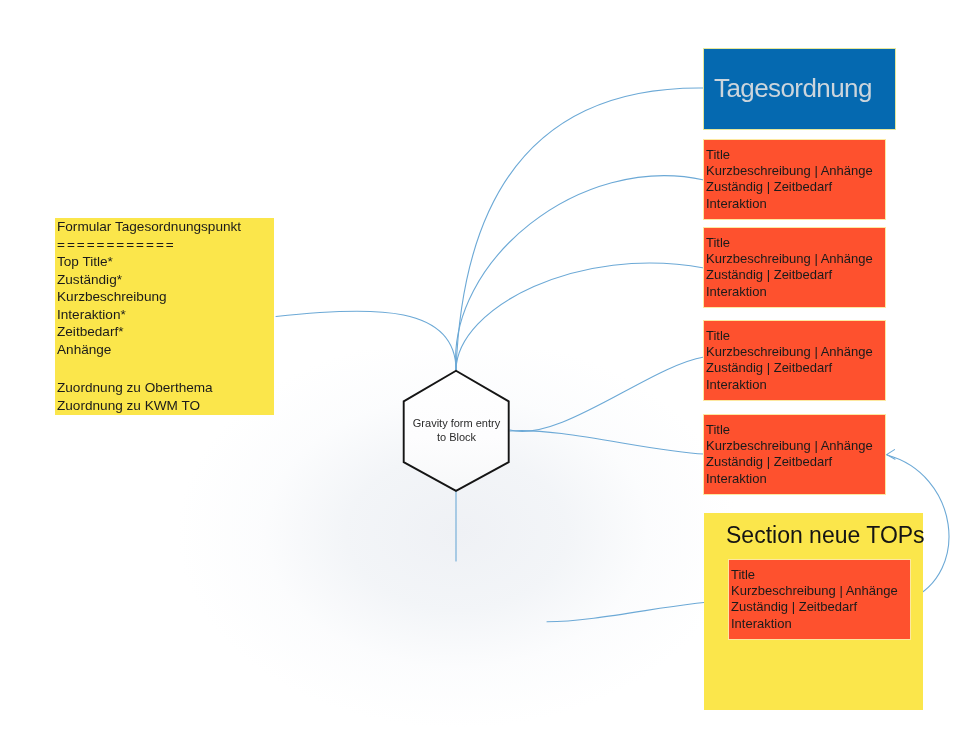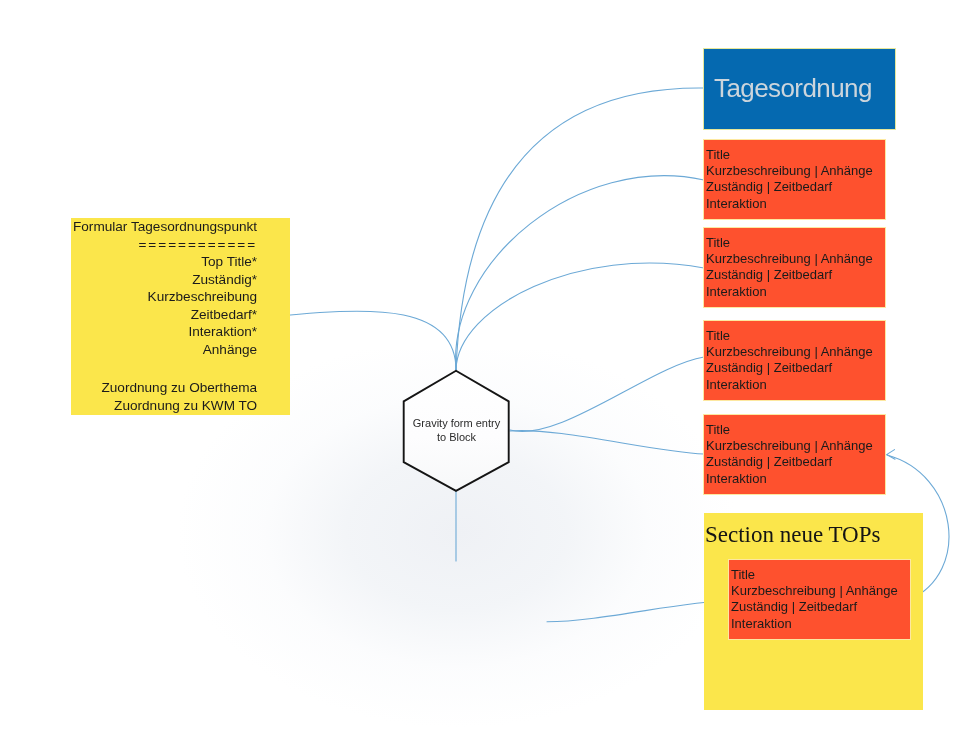--- a/index.html
+++ b/index.html
@@ -41,21 +41,21 @@
   .hexwrap svg{position:absolute;left:0;top:0;overflow:visible;}
   .hexwrap .label{position:absolute;left:0;top:46px;width:107px;text-align:center;
     font-size:11px;line-height:14px;color:#2b2b2b;}
 
   
   .note-orange{border-radius:3px;
     background:linear-gradient(135deg,#f88706 0%,#fa911f 52%,#ffa94e 100%);
     box-shadow:0 2px 5px rgba(140,140,150,0.28);}
 
   
-  .hand{font-family:Liberation Serif, serif;font-stretch:condensed;color:#141414;}
+  .hand{font-family:Liberation Sans, sans-serif;font-stretch:condensed;color:#141414;margin-left:21px;}
   .note-orange .hand{position:absolute;left:7px;font-size:13px;white-space:nowrap;}
   .note-orange .hl1{top:7px;}
   .note-orange .hl2{top:41px;}
   .note-orange .hl3{top:59px;}
   .section-heading{position:absolute;left:1px;top:9px;font-size:23px;white-space:nowrap;}
 </style>
 </head>
 <body>
 
 <div id="canvas">
@@ -68,29 +68,29 @@
       <path d="M456,370 C447,261.5 580,152.3 704,180" stroke-linecap="round" stroke-linejoin="round"></path>
       <path d="M456,370 C457,306.8 580,244.6 704,268" stroke-linecap="round" stroke-linejoin="round"></path>
       <path d="M510,430 C560,443 650,366 704,357" stroke-linecap="round" stroke-linejoin="round"></path>
       <path d="M510,431 C560,427 652,452 704,454" stroke-linecap="round" stroke-linejoin="round"></path>
       <path d="M456,491 L456,561" stroke-linecap="round" stroke-linejoin="round"></path>
       <path d="M547,621.7 C600,621.6 680,601.7 729,600.5" stroke-linecap="round" stroke-linejoin="round"></path>
       <path d="M909,600 C971.8,571.8 957.7,474.2 887,455" stroke-linecap="round" stroke-linejoin="round"></path>
       <path d="M894.5,449.6 L886.6,454.6 L895,459.2" stroke-linecap="round" stroke-linejoin="round"></path>
     </svg>
 
-  <div class="node note-yellow" style="left: 71px; top: 218px; width: 219px; height: 197px; text-align: right;">
+  <div class="node note-yellow" style="left: 55px; top: 218px; width: 219px; height: 197px;">
     <div class="body" style="left:2px;top:0px;font-size:13.6px;line-height:17.55px;">
       <div>Formular Tagesordnungspunkt</div>
       <div style="letter-spacing:1.95px;">============</div>
       <div>Top Title*</div>
       <div>Zuständig*</div>
       <div>Kurzbeschreibung</div>
+      <div>Interaktion*</div>
       <div>Zeitbedarf*</div>
-      <div>Interaktion*</div>
       <div>Anhänge</div>
       <div style="height:21px;">&nbsp;</div>
       <div>Zuordnung zu Oberthema</div>
       <div>Zuordnung zu KWM TO</div>
     </div>
   </div>
 
   <div class="node hexwrap" style="left: 403px; top: 370px; width: 107px; height: 121px;">
     <svg width="107" height="121" viewBox="0 0 107 121">
       <defs>

